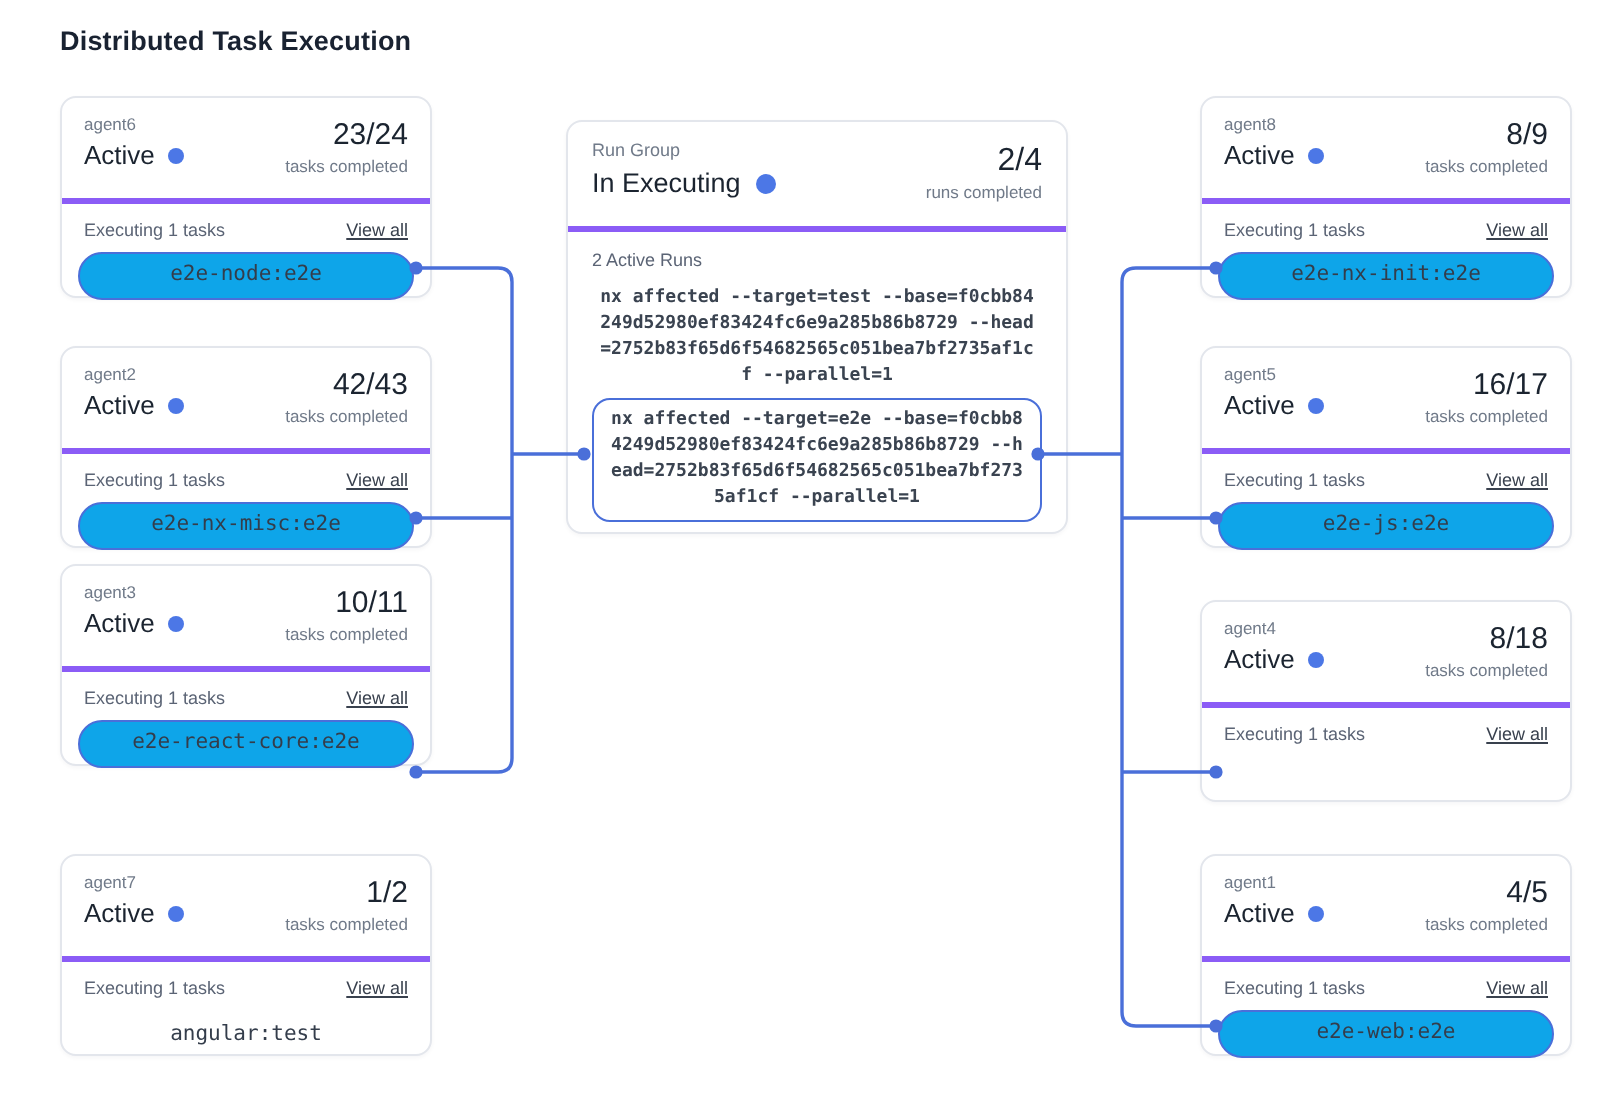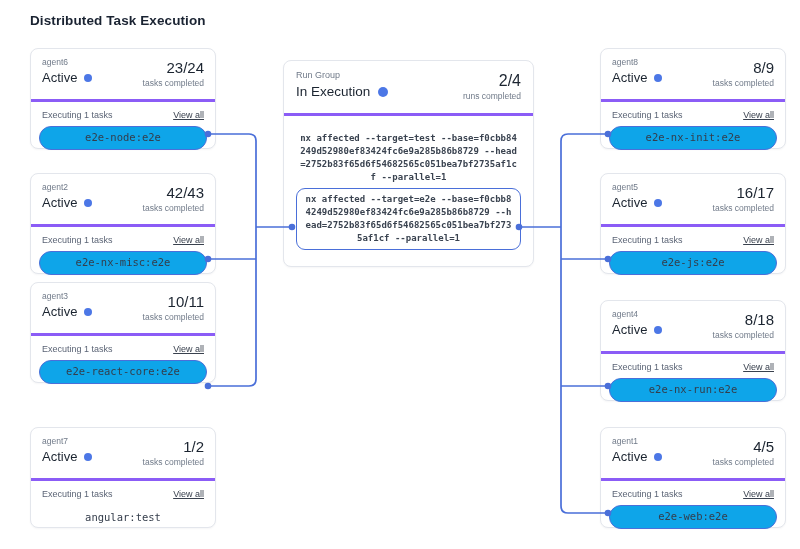--- a/index.html
+++ b/index.html
@@ -204,30 +204,31 @@
     </div>
     <div class="task-plain">angular:test</div>
   </div>
 </div>
 
 <div class="card run-card">
   <div class="card-header">
     <div>
       <div class="rg-label">Run Group</div>
       <div class="rg-status">
-          <span>In Execution</span>
+          <span>In Executing</span>
           <span class="status-dot"></span>
         </div>
     </div>
     <div class="header-right">
       <div class="count">2/4</div>
       <div class="count-label">runs completed</div>
     </div>
   </div>
   <div class="card-body">
+    <div class="active-runs">2 Active Runs</div>
     <div class="cmd cmd-plain">nx affected --target=test --base=f0cbb84249d52980ef83424fc6e9a285b86b8729 --head=2752b83f65d6f54682565c051bea7bf2735af1cf --parallel=1</div>
     <div class="cmd cmd-box">nx affected --target=e2e --base=f0cbb84249d52980ef83424fc6e9a285b86b8729 --head=2752b83f65d6f54682565c051bea7bf2735af1cf --parallel=1</div>
   </div>
 </div>
 
 <div class="card agent-card" style="left:600px;top:48px">
   <div class="card-header">
     <div>
       <div class="agent-name">agent8</div>
       <div class="agent-status">
@@ -284,21 +285,20 @@
     <div class="header-right">
       <div class="count">8/18</div>
       <div class="count-label">tasks completed</div>
     </div>
   </div>
   <div class="card-body">
     <div class="body-row">
       <span class="executing">Executing 1 tasks</span>
       <a class="view-all">View all</a>
     </div>
-    <div class="task-pill">e2e-nx-run:e2e</div>
   </div>
 </div>
 
 <div class="card agent-card" style="left:600px;top:427px">
   <div class="card-header">
     <div>
       <div class="agent-name">agent1</div>
       <div class="agent-status">
           <span>Active</span>
           <span class="status-dot"></span>

